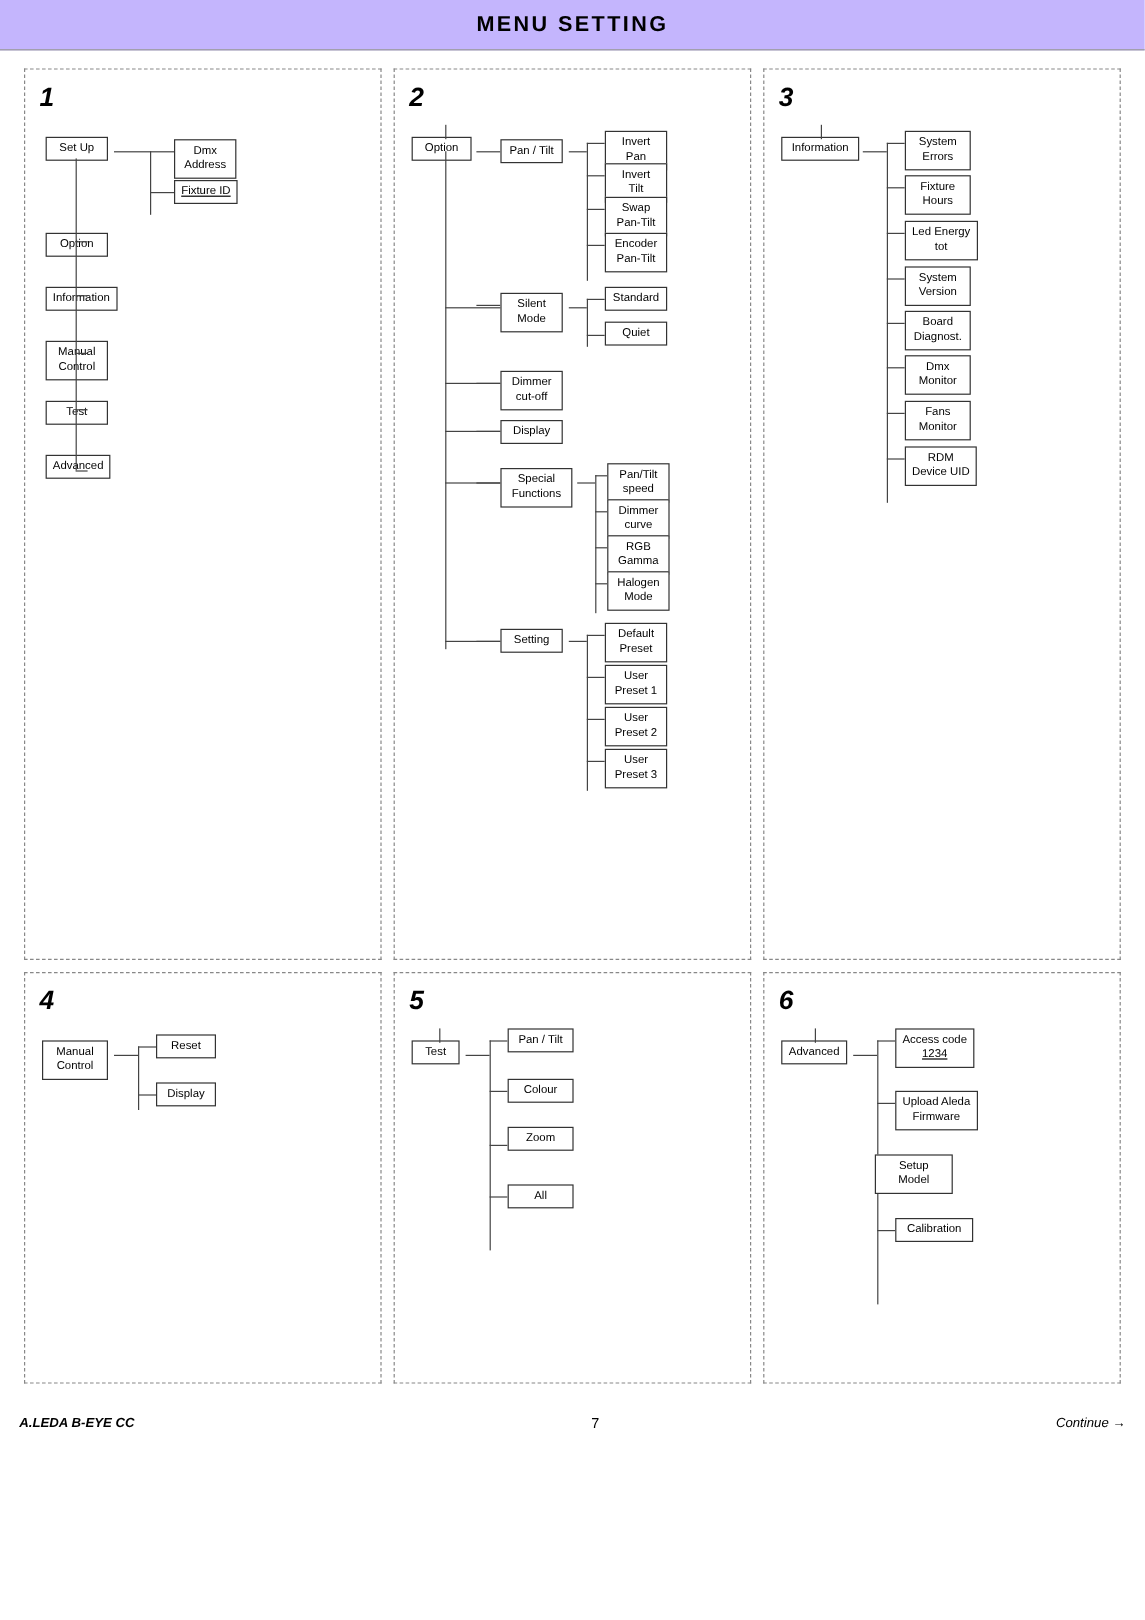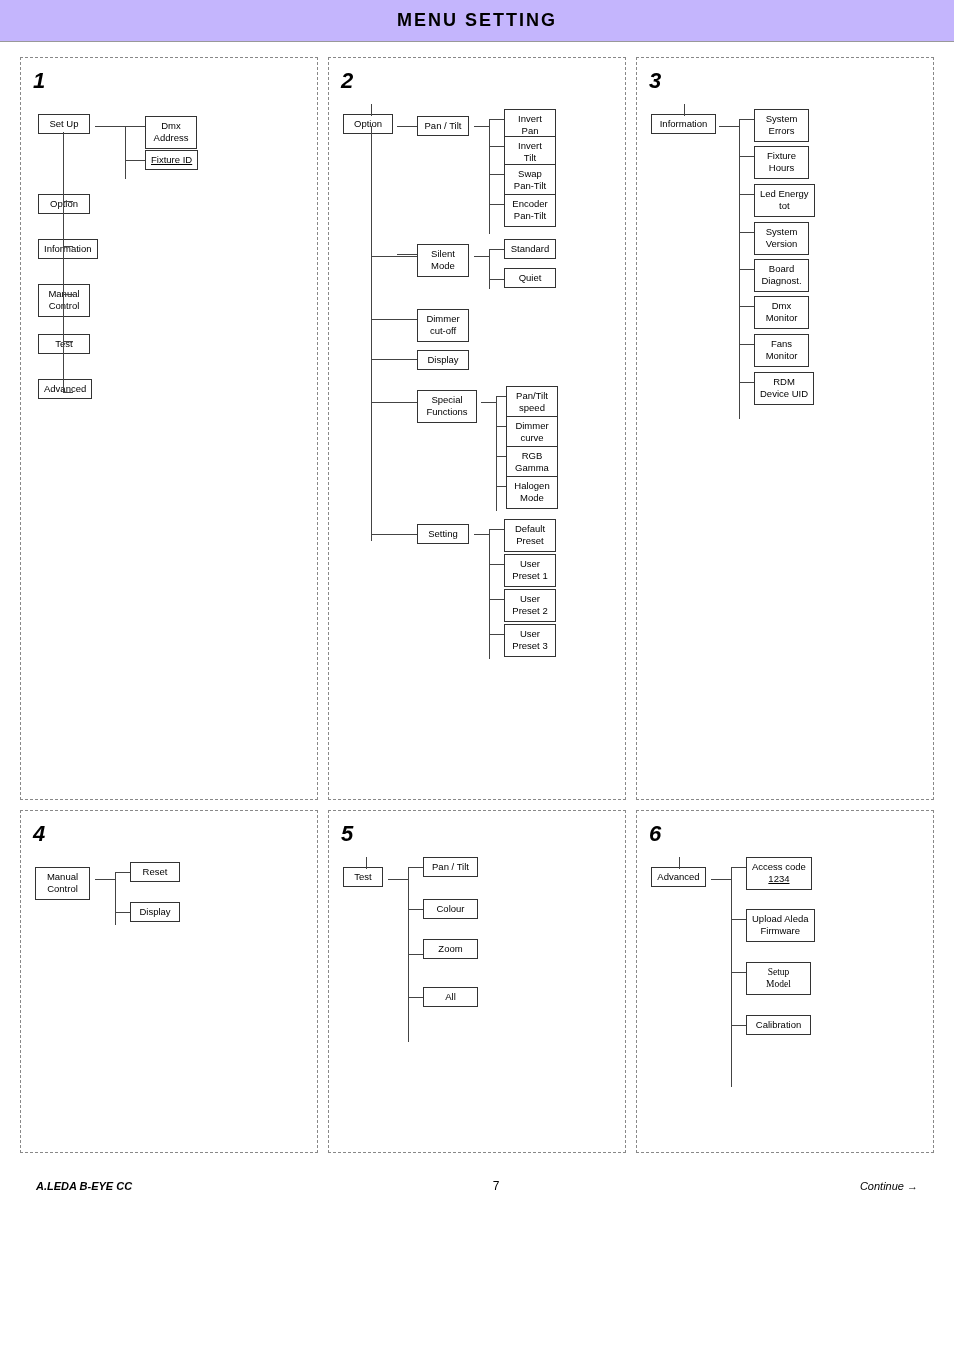--- a/index.html
+++ b/index.html
@@ -83,21 +83,21 @@
       text-align: center;
       background: #fff;
       line-height: 1.3;
       white-space: nowrap;
     }
 
     .page-footer {
       display: flex;
       justify-content: space-between;
       align-items: center;
-      padding: 6px 36px;
+      padding: 6px 16px;
       margin-top: 5px;
     }
     .footer-brand {
       font-size: 11px;
       font-weight: bold;
       font-style: italic;
     }
     .footer-page {
       font-size: 12px;
     }
@@ -333,21 +333,21 @@
         <div class="line-h" style="left:62px; top:22px; width:20px;"></div>
         <div class="line-v" style="left:82px; top:10px; height:220px;"></div>
 
         <div class="line-h" style="left:82px; top:10px; width:15px;"></div>
         <div class="diag-box" style="left:97px; top:0px; min-width:65px;">Access code<br><span style="text-decoration:underline;">1234</span></div>
 
         <div class="line-h" style="left:82px; top:62px; width:15px;"></div>
         <div class="diag-box" style="left:97px; top:52px; min-width:65px;">Upload Aleda<br>Firmware</div>
 
         <div class="line-h" style="left:82px; top:115px; width:15px;"></div>
-        <div class="diag-box" style="left:97px; top:105px; min-width:65px;font-family:Liberation Serif, serif;">Setup<br>Model</div>
+        <div class="diag-box" style="left:80px; top:105px; min-width:65px;">Setup<br>Model</div>
 
         <div class="line-h" style="left:82px; top:168px; width:15px;"></div>
         <div class="diag-box" style="left:97px; top:158px; min-width:65px;">Calibration</div>
 
         <div class="line-v" style="left:30px; top:0px; height:12px;"></div>
       </div>
     </div>
 
   </div>
 </div>

